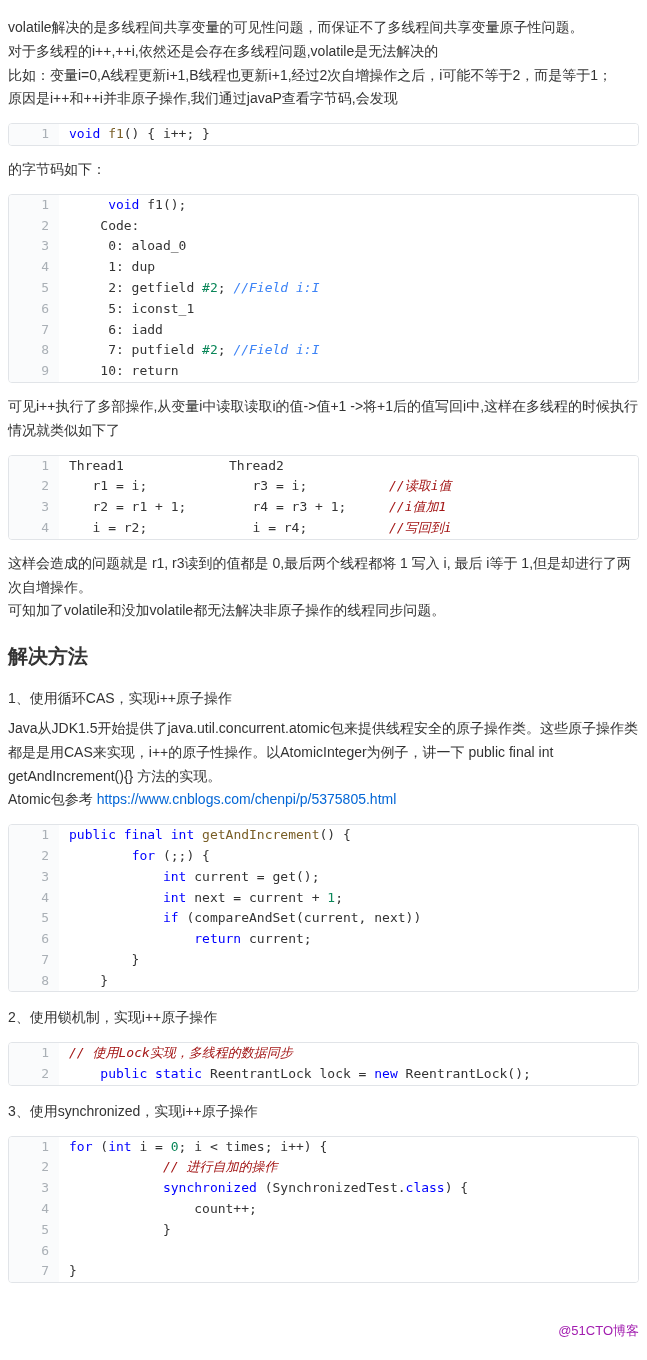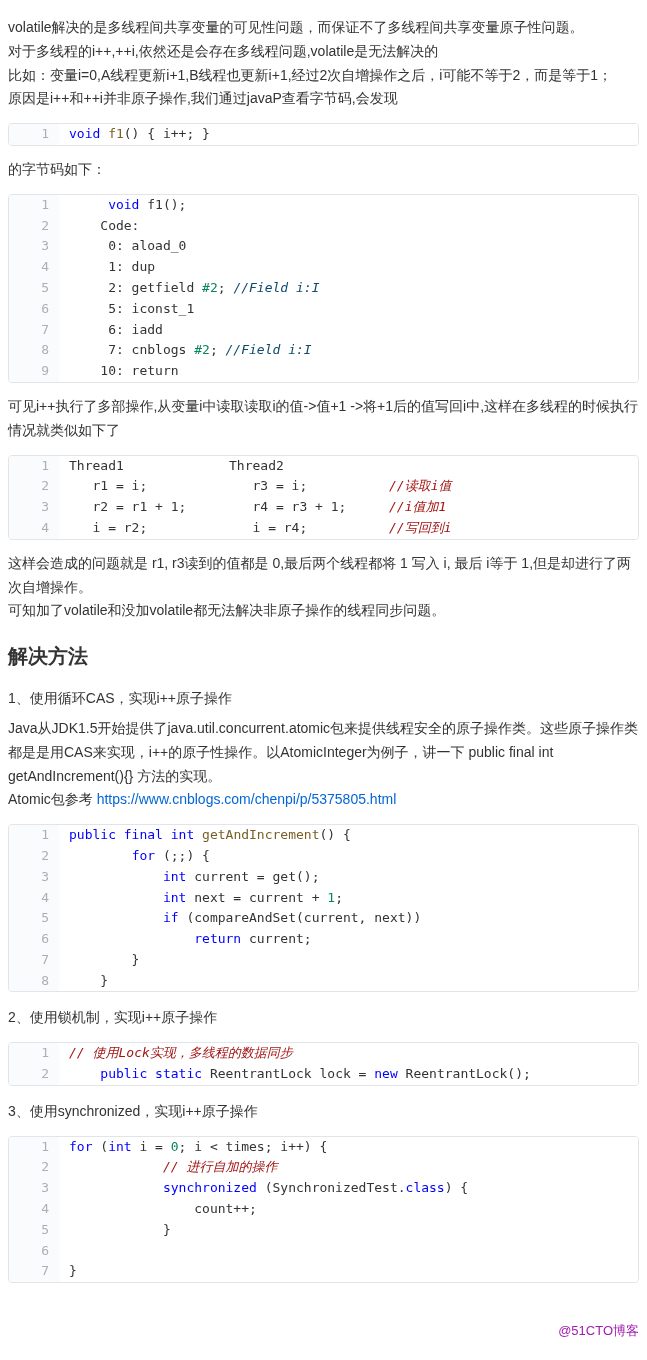--- a/index.html
+++ b/index.html
@@ -3,21 +3,21 @@
 <meta charset="utf-8">
 <style>
 body{margin:0;font-family:-apple-system,BlinkMacSystemFont,"Segoe UI",sans-serif;font-size:14px;color:#333;line-height:1.7;width:647px;padding:16px 8px;box-sizing:border-box;background:#fff}
 p{margin:0 0}
 .code-block{margin:12px 0;border:1px solid #e1e4e8;border-radius:4px;overflow:hidden}
 .code-line{display:flex;align-items:baseline;font-family:Consolas,Monaco,monospace;font-size:13px;line-height:1.6}
 .gutter{width:40px;text-align:right;padding-right:10px;color:#aab0b6;background:#fafbfc;user-select:none;flex-shrink:0}
 .code{padding-left:10px;white-space:pre;flex:1;background:#fff}
 .kw{color:#0000ff}
 .fn{color:#795e26}
-.cm{color:#0c4a6e;font-style:italic}
+.cm{color:#3b82f6;font-style:italic}
 .num{color:#098658}
 .red-cm{color:#a31515;font-style:italic}
 h3{font-size:20px;font-weight:700;margin:16px 0 10px}
 .bold{font-weight:400;margin:14px 0 6px}
 a{color:#0366d6;text-decoration:none}
 .watermark{position:fixed;right:8px;bottom:18px;color:#a21caf;font-size:13px}
 </style>
 </head>
 <body>
 
@@ -59,21 +59,21 @@
 <div class="code-line">
       <span class="gutter">6</span>
       <span class="code"><span>     </span><span>5: iconst_1</span></span>
     </div>
 <div class="code-line">
       <span class="gutter">7</span>
       <span class="code"><span>     </span><span>6: iadd</span></span>
     </div>
 <div class="code-line">
       <span class="gutter">8</span>
-      <span class="code"><span>     </span><span>7: cnblogs </span><span class="num">#2</span><span>; </span><span class="cm">//Field i:I</span></span>
+      <span class="code"><span>     </span><span>7: putfield </span><span class="num">#2</span><span>; </span><span class="cm">//Field i:I</span></span>
     </div>
 <div class="code-line">
       <span class="gutter">9</span>
       <span class="code"><span>    </span><span>10: return</span></span>
     </div>
 </div>
 
 <p>可见i++执行了多部操作,从变量i中读取读取i的值-&gt;值+1 -&gt;将+1后的值写回i中,这样在多线程的时候执行情况就类似如下了</p>
 
 <div class="code-block">

